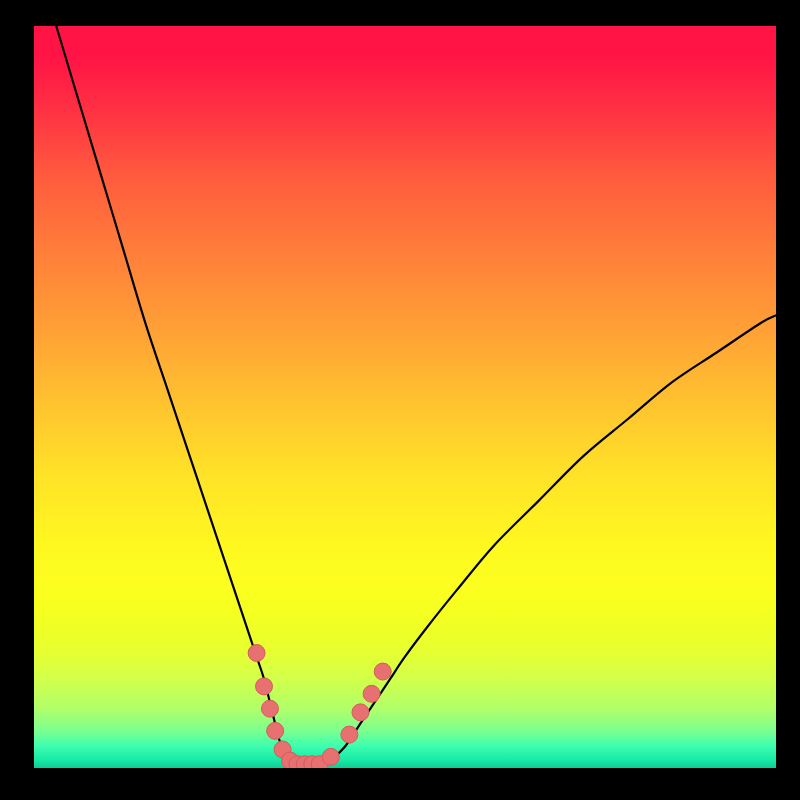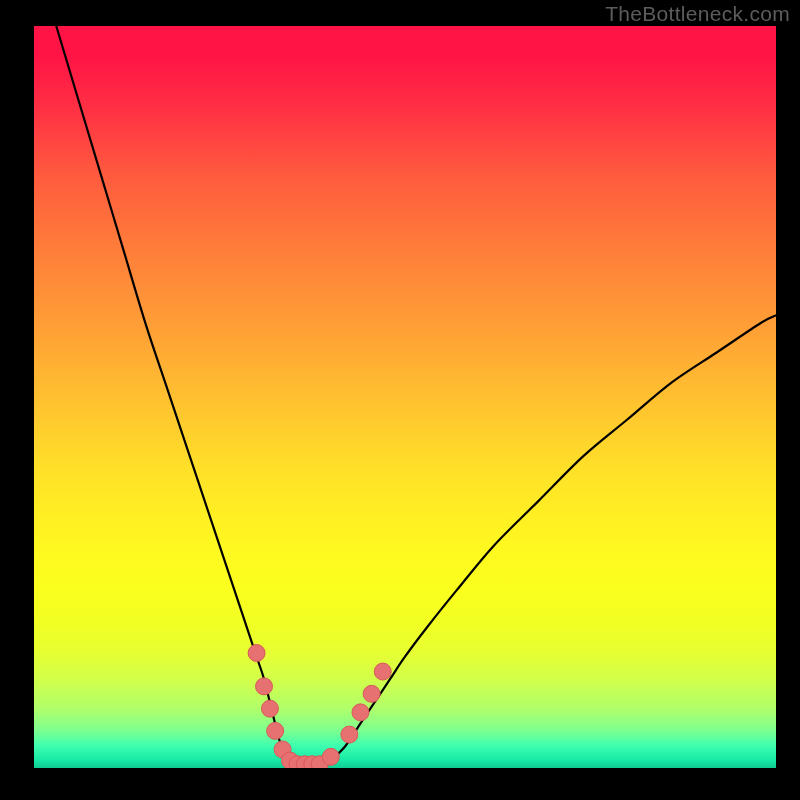--- a/index.html
+++ b/index.html
@@ -88,15 +88,14 @@
           <circle cx="285.67" cy="738.29" r="8.5" fill="#e77070" stroke="#d85a5a" stroke-width="1"></circle>
           <circle cx="296.8" cy="730.87" r="8.5" fill="#e77070" stroke="#d85a5a" stroke-width="1"></circle>
           <circle cx="315.34999999999997" cy="708.61" r="8.5" fill="#e77070" stroke="#d85a5a" stroke-width="1"></circle>
           <circle cx="326.48" cy="686.35" r="8.5" fill="#e77070" stroke="#d85a5a" stroke-width="1"></circle>
           <circle cx="337.61" cy="667.8" r="8.5" fill="#e77070" stroke="#d85a5a" stroke-width="1"></circle>
           <circle cx="348.73999999999995" cy="645.54" r="8.5" fill="#e77070" stroke="#d85a5a" stroke-width="1"></circle>
         </g>
     </svg>
   </div>
 
-  <div class="watermark">TheBottleneck.com</div>
 
 </div>
 
 </body></html>

